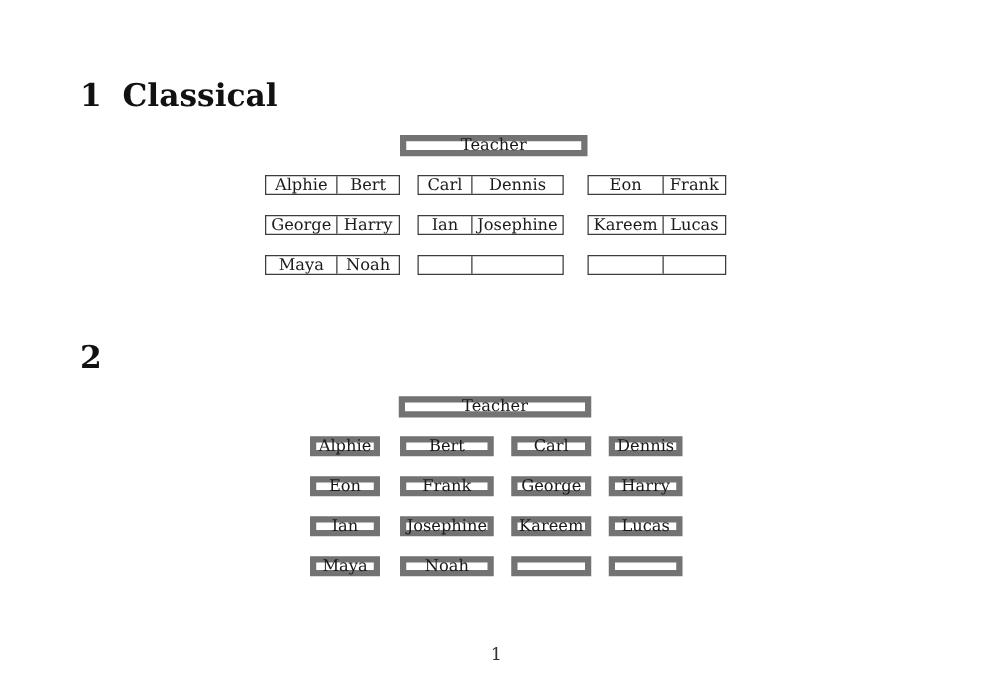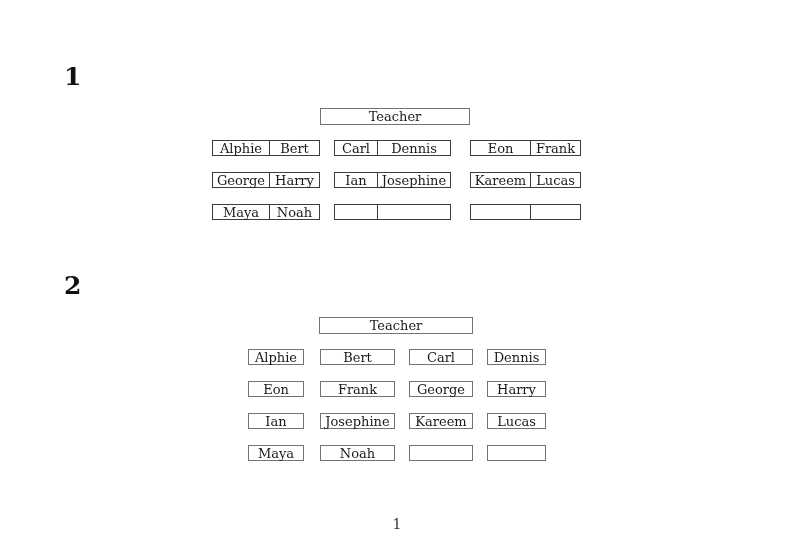--- a/index.html
+++ b/index.html
@@ -7,21 +7,21 @@
     position:relative; width:794px; height:560px; background:#ffffff;
     font-family:"DejaVu Serif", serif; color:#1a1a1a; overflow:hidden;
   }
   .heading {
     position:absolute; left:64px; margin:0; display:flex;
     font-size:25px; font-weight:bold; color:#111111; line-height:1.1;
   }
   .h-num { display:inline-block; width:34px; }
   .box {
     position:absolute; box-sizing:border-box; height:16px;
-    border:1px solid #737373; background:#ffffff;
+    border:5px solid #737373; background:#ffffff;
     display:flex; align-items:center; justify-content:center;
     font-size:13px; color:#1a1a1a; white-space:nowrap;
   }
   .teacher-box { height:17px; }
   .pair {
     position:absolute; box-sizing:border-box; height:16px;
     border:1px solid #3d3d3d; background:#ffffff; display:flex;
     font-size:13px; color:#1a1a1a;
   }
   .cell {
@@ -36,20 +36,21 @@
     font-size:14px; color:#333333;
   }
 </style>
 </head>
 <body>
 
 <div class="page">
 
   <h1 class="heading" style="top:63px">
     <span class="h-num">1</span>
+    <span class="h-title">Classical</span>
   </h1>
 
   <div class="box teacher-box" style="left:320px; top:108px; width:150px;">
     <span>Teacher</span>
   </div>
 
   <div class="pair" style="left:212px; top:140px; width:108px">
     <span class="cell first" style="width:56px">Alphie</span>
     <span class="cell second">Bert</span>
   </div>

